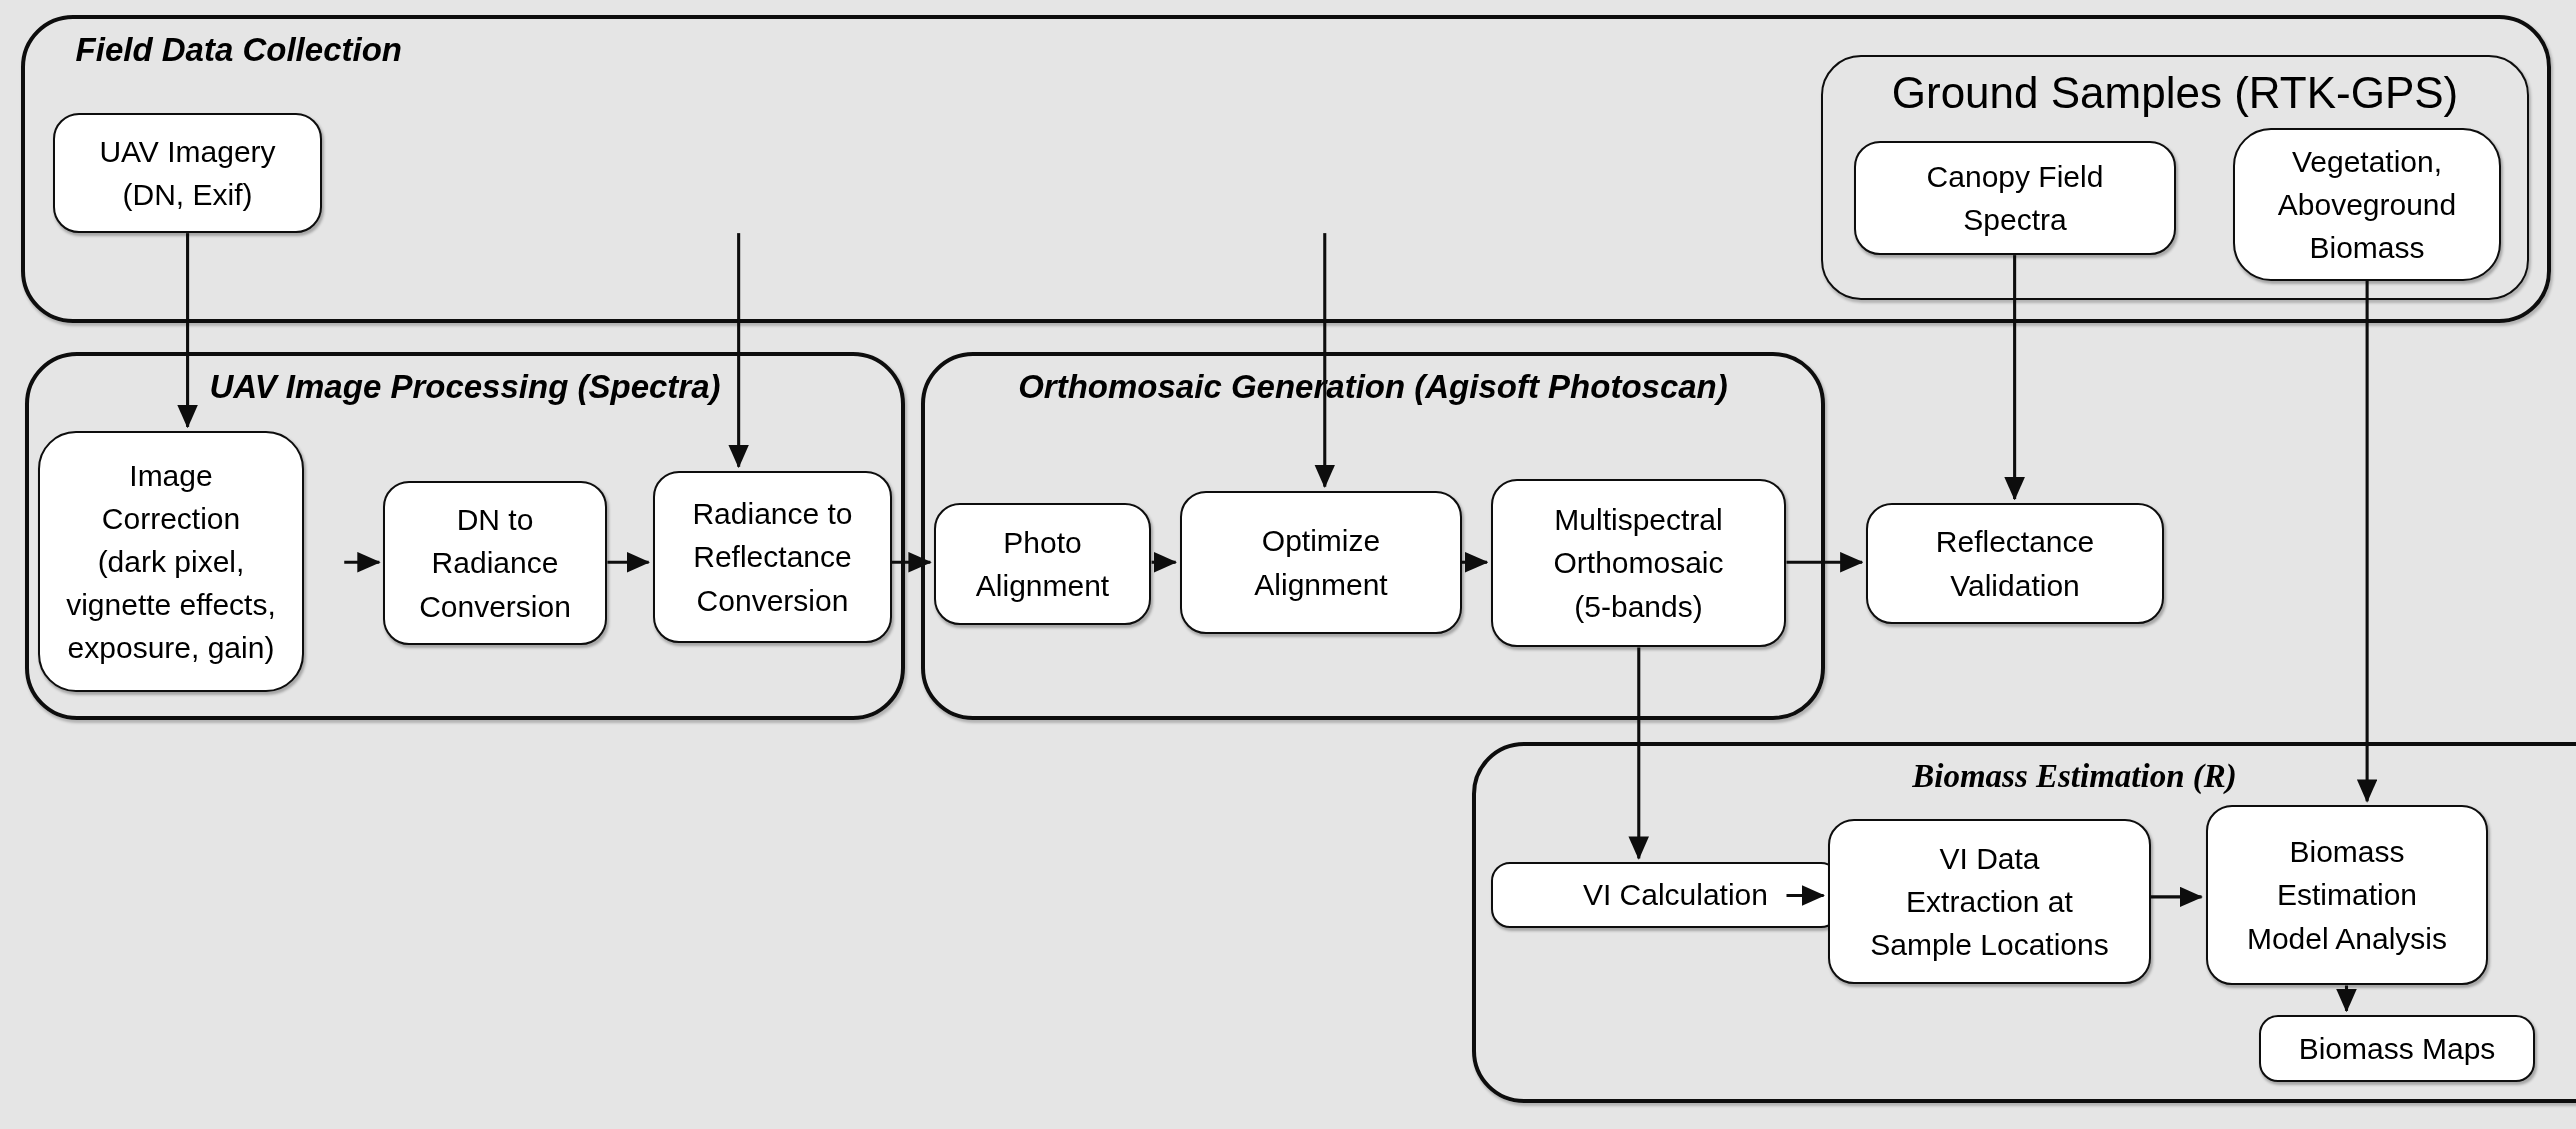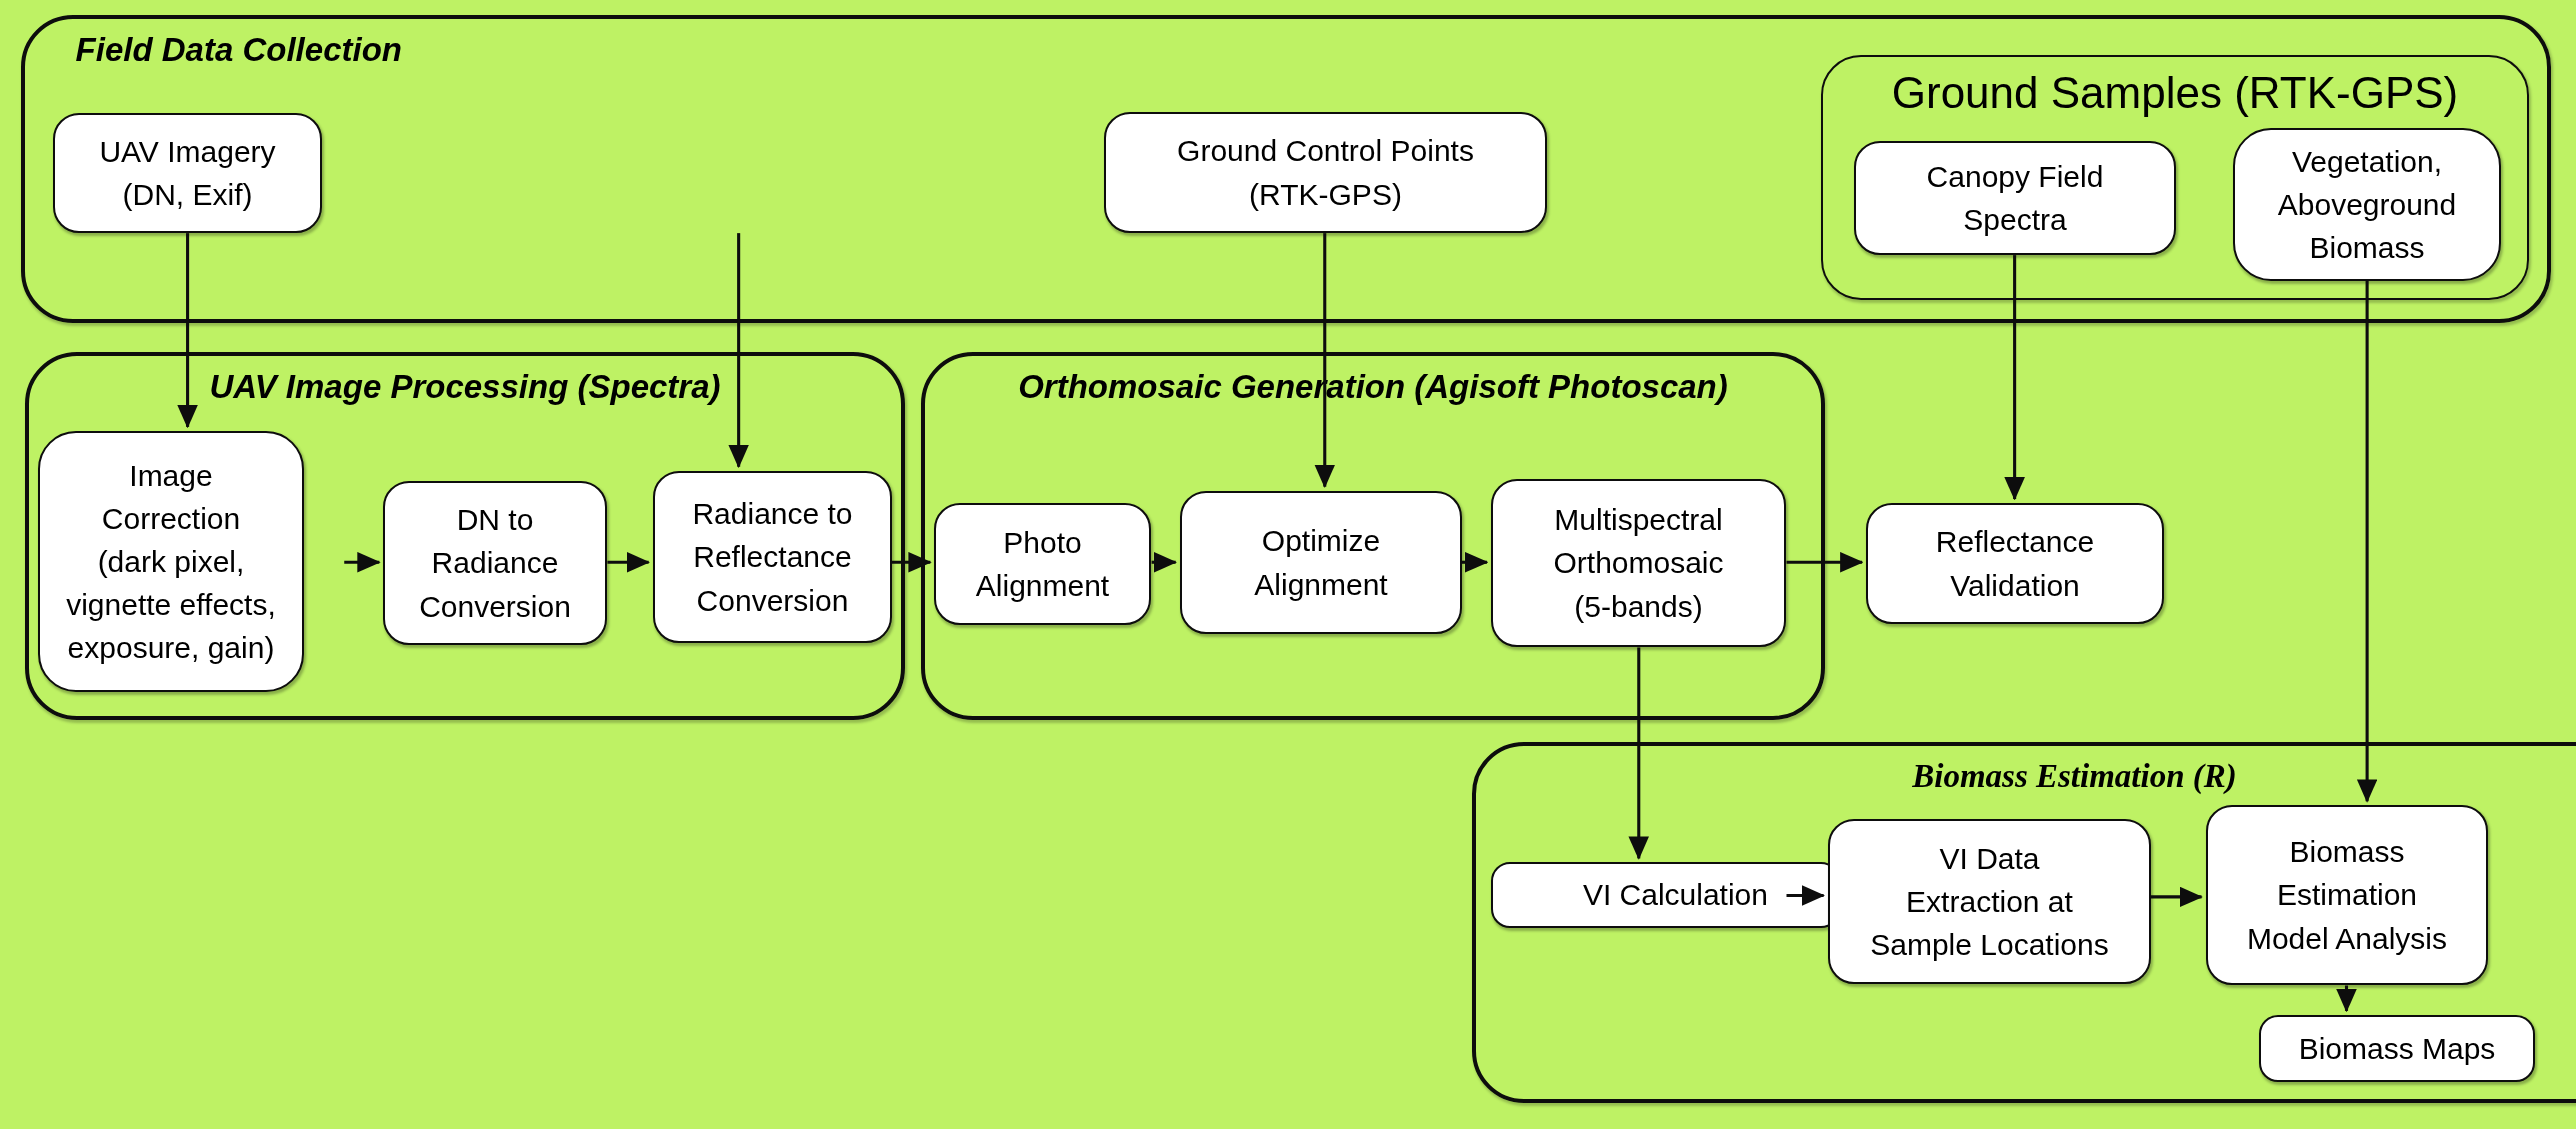--- a/index.html
+++ b/index.html
@@ -1,20 +1,20 @@
 <!DOCTYPE html>
 <html style="font-size:11px"><head>
 <meta charset="utf-8">
 <style>
   html, body { margin: 0; padding: 0; background: #ffffff; }
   .canvas {
     position: relative;
     width: 2576px;
     height: 1130px;
-    background: #bef264;
+    background: #e5e5e5;
     font-family: "Liberation Sans", sans-serif;
     color: #000;
     overflow: hidden;
   }
   .group {
     position: absolute;
     border: 4.1px solid #0d0d0d;
     border-radius: 52px;
     box-sizing: border-box;
     background: transparent;
@@ -100,24 +100,20 @@
   <div class="group" style="left:1472px; top:742px; width:1205px; height:361px;font-family:Liberation Serif, serif;">
     <div class="group-title">Biomass Estimation (R)</div>
   </div>
 
   <div class="node" style="left:53px; top:113px; width:269px; height:120px;">
     <span class="lbl">UAV Imagery
 (DN, Exif)</span>
   </div>
 
 
-  <div class="node" style="left:1104px; top:112px; width:443px; height:121px;">
-    <span class="lbl">Ground Control Points
-(RTK-GPS)</span>
-  </div>
 
   <div class="node" style="left:1854px; top:141px; width:322px; height:114px;">
     <span class="lbl">Canopy Field
 Spectra</span>
   </div>
 
   <div class="node rounder" style="left:2233px; top:128px; width:268px; height:153px;">
     <span class="lbl">Vegetation,
 Aboveground
 Biomass</span>

